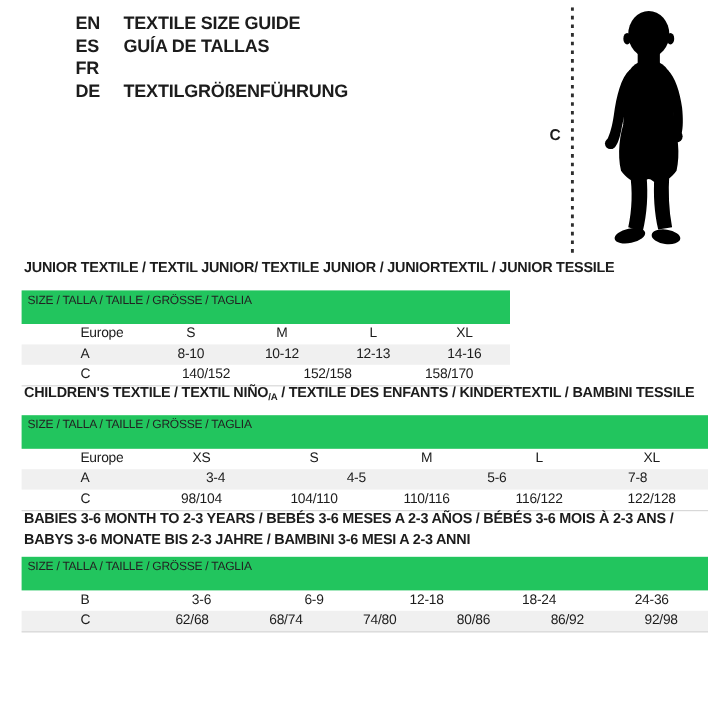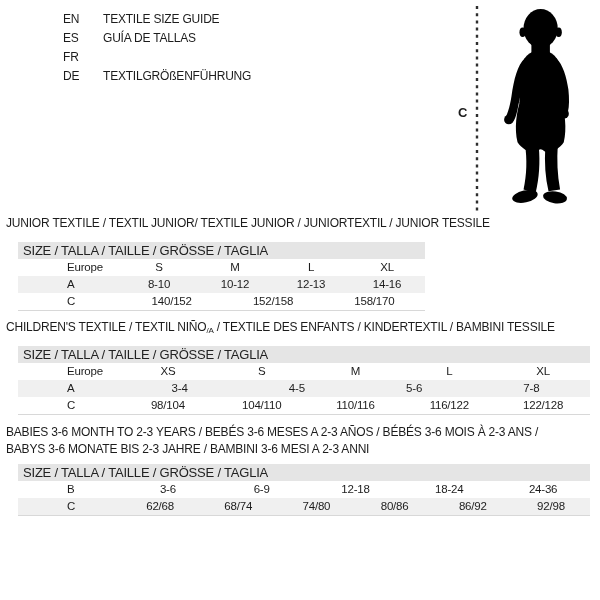--- a/index.html
+++ b/index.html
@@ -5,42 +5,42 @@
   html,body{margin:0;padding:0;}
   body{
     width:600px;height:600px;background:#ffffff;
     font-family:"Liberation Sans","DejaVu Sans",sans-serif;
     color:#1c1c1c;-webkit-font-smoothing:antialiased;
   }
   #canvas{position:relative;width:600px;height:600px;background:#ffffff;overflow:hidden;}
 
   
   .lang-list{position:absolute;left:22px;top:10px;}
-  .lang-row{display:flex;line-height:19px;font-size:12px;font-weight:400;letter-spacing:-0.2px;padding-left:41px;}
+  .lang-row{display:flex;line-height:19px;font-size:15px;font-weight:700;letter-spacing:-0.2px;padding-left:41px;}
   .lang-code{width:40px;flex:0 0 40px;}
   .lang-title{white-space:nowrap;}
 
   
   .figure{position:absolute;left:450px;top:5px;width:150px;height:210px;}
   .figure-label{position:absolute;left:8px;top:100px;font-size:13px;font-weight:700;}
   .measure-line{position:absolute;left:24px;top:1px;}
   .baby-svg{position:absolute;left:37px;top:2px;}
 
   
   .section-title{
-    position:absolute;left:6px;font-size:12px;font-weight:400;
+    position:absolute;left:20px;font-size:12px;font-weight:700;
     letter-spacing:-0.2px;white-space:nowrap;line-height:17px;
   }
   .section-title sub{font-size:8px;vertical-align:-2px;}
 
   
   .size-table{position:absolute;font-size:11.5px;letter-spacing:-0.2px;}
   .t-header{
-    height:17px;line-height:17px;background:#e5e5e5;color:#222;
-    padding-left:5px;font-size:13px;
+    height:28px;line-height:17px;background:#22c55e;color:#222;
+    padding-left:5px;font-size:10px;
   }
   .t-row{display:flex;height:17px;line-height:17px;}
   .t-row.shaded{background:#f0f0f0;}
   .t-row.last{border-bottom:1px solid #d8d8d8;}
   .t-label{flex:0 0 54px;padding-left:5px;text-align:left;margin-left:44px;}
   .t-cell{flex:1;text-align:center;}
 
   
   .notes{position:absolute;left:22px;top:534px;}
   .note-line{font-size:12px;font-weight:700;line-height:17.5px;letter-spacing:-0.2px;white-space:nowrap;}

